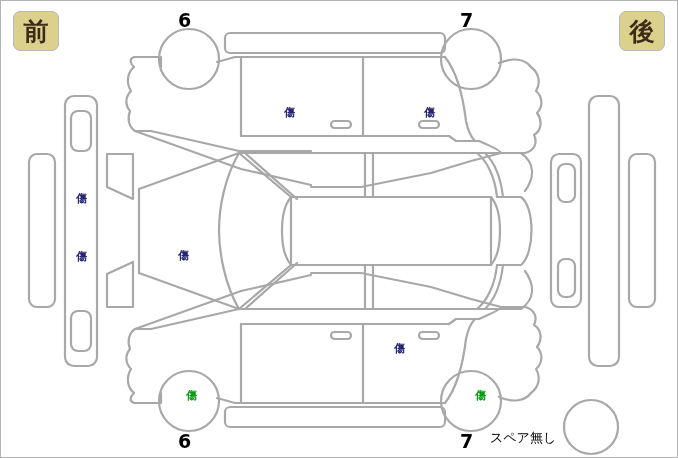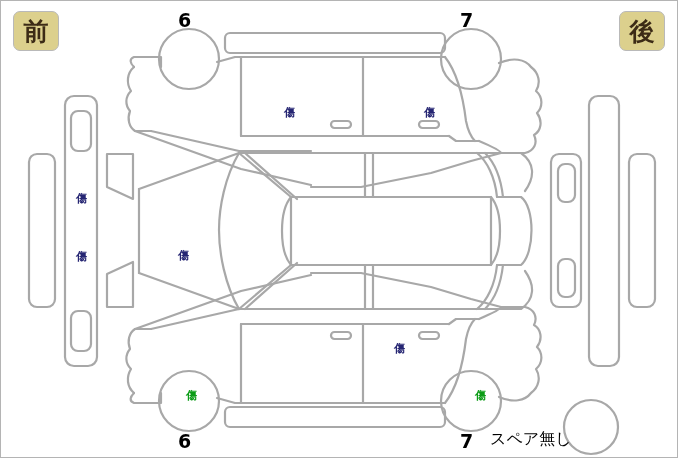--- a/index.html
+++ b/index.html
@@ -59,21 +59,21 @@
   #wheel-num-fl { left: 177px; top: 10px; }
   #wheel-num-fr { left: 459px; top: 10px; }
   #wheel-num-rl { left: 177px; top: 431px; }
   #wheel-num-rr { left: 459px; top: 431px; }
 
   
   #spare-note {
     position: absolute;
     left: 489px;
     top: 430px;
-    font-size: 16px;
+    font-size: 13px;
     color: #000000;
     white-space: nowrap;
     line-height: 1;
   }
 
   
   .damage-mark {
     position: absolute;
     font-size: 11px;
     line-height: 1;

